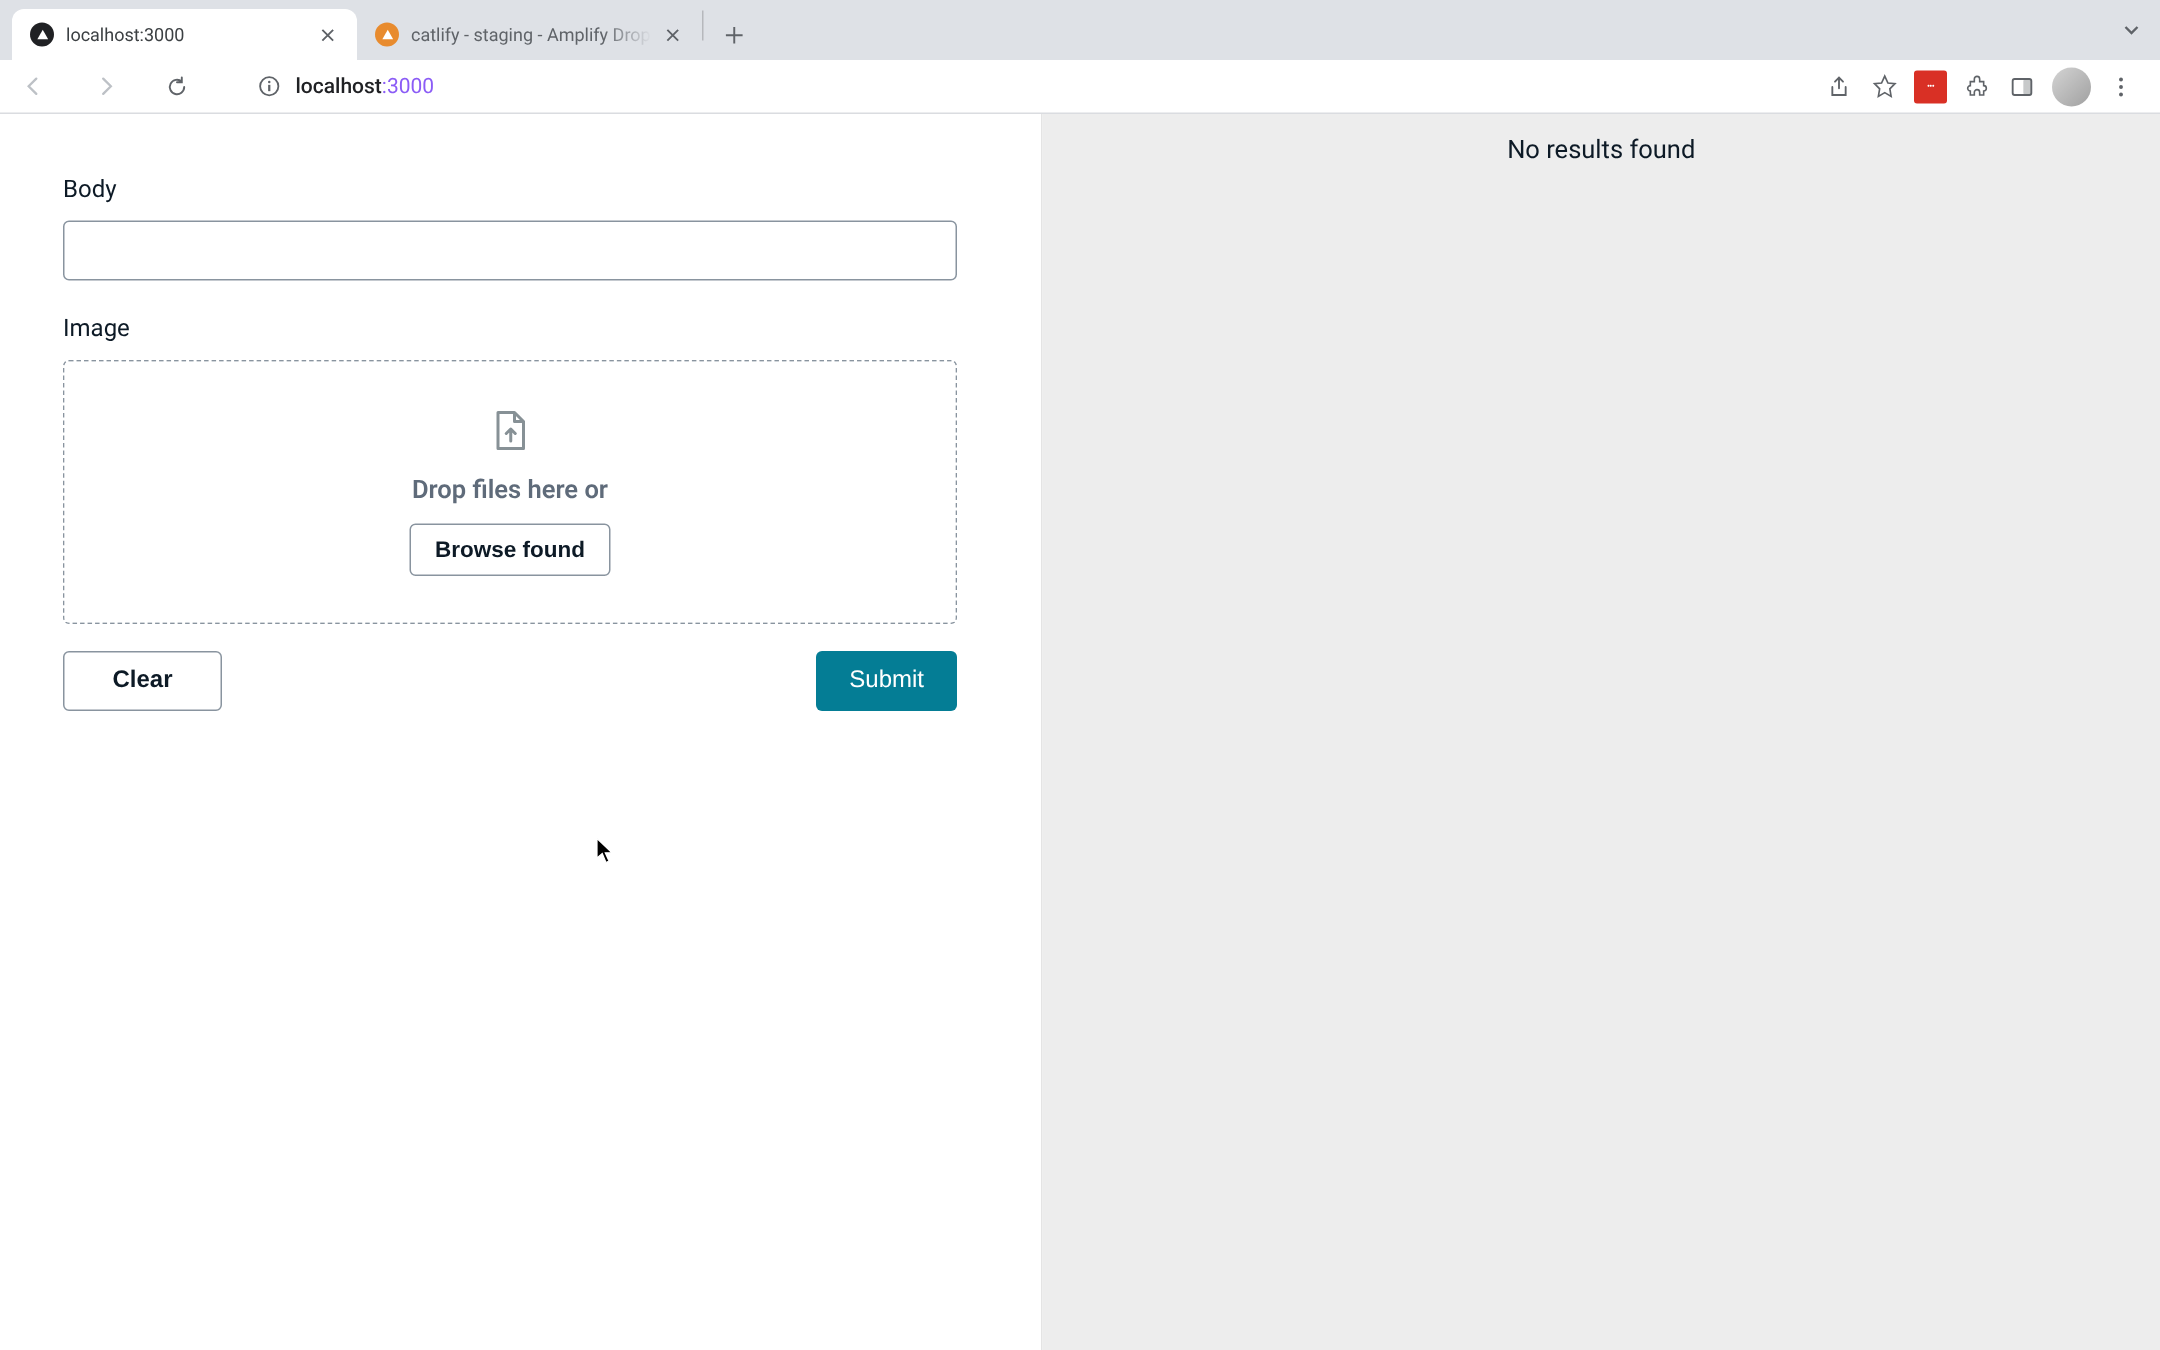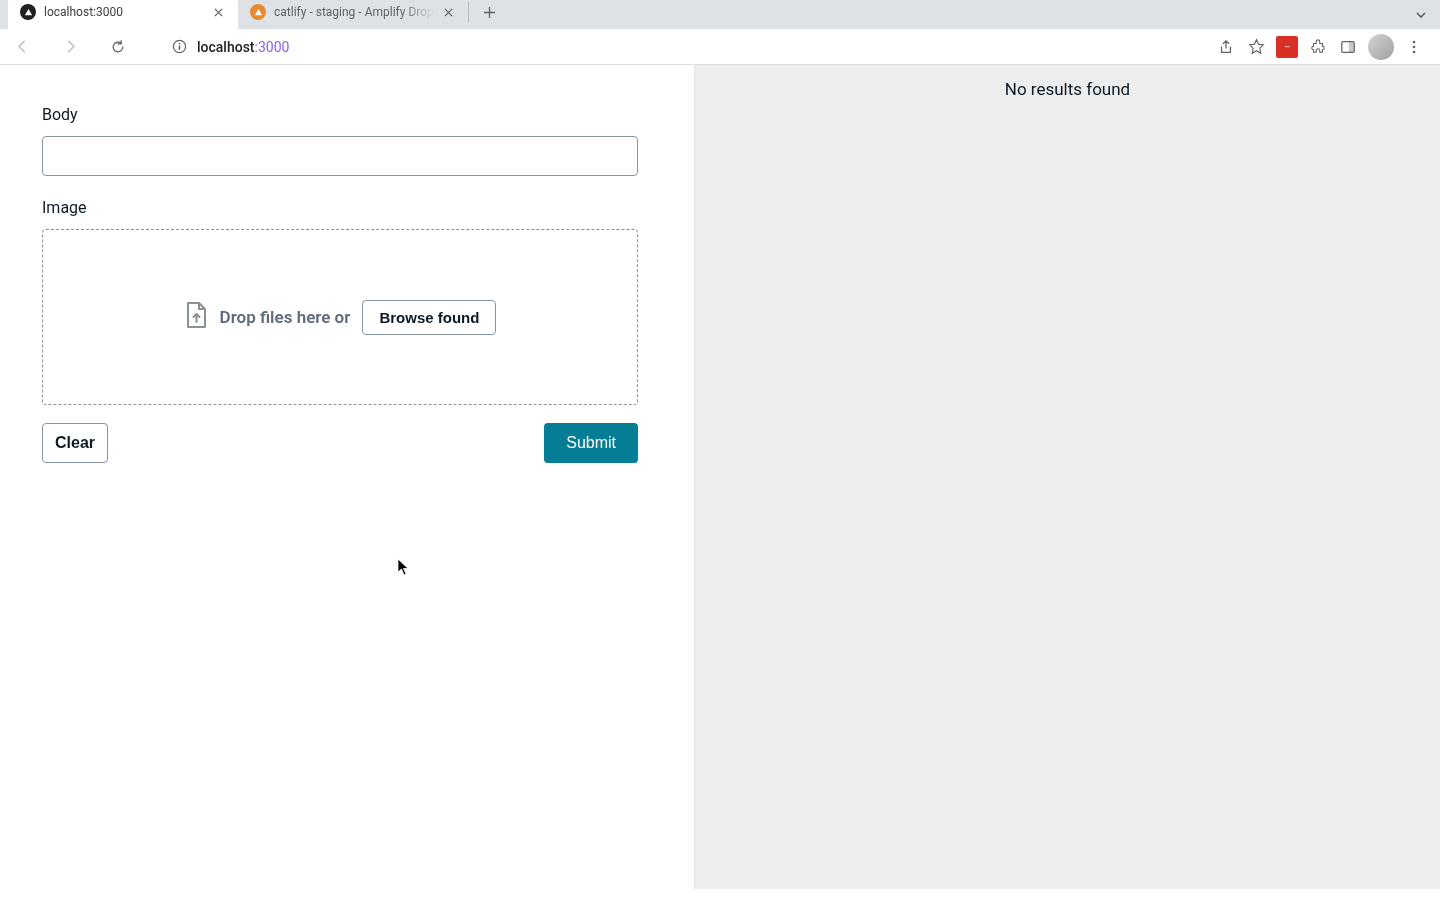--- a/index.html
+++ b/index.html
@@ -12,21 +12,21 @@
       font-family: -apple-system, BlinkMacSystemFont, "Segoe UI", Roboto, Helvetica, Arial, sans-serif;
       width: 1440px;
       height: 900px;
       overflow: hidden;
       background: #fff;
     }
     
     
     .browser-chrome {
       background: #dee1e6;
-      height: 29px;
+      height: 40px;
       display: flex;
       align-items: flex-end;
       padding-left: 8px;
       position: relative;
     }
     
     .tab {
       height: 34px;
       background: #fff;
       border-radius: 8px 8px 0 0;
@@ -254,21 +254,21 @@
       font-size: 15px;
       margin-bottom: 22px;
     }
     
     .dropzone {
       width: 596px;
       height: 176px;
       border: 1.5px dashed #89949f;
       border-radius: 4px;
       display: flex;
-      flex-direction: row;
+      flex-direction: column;
       align-items: center;
       justify-content: center;
       gap: 12px;
       margin-bottom: 18px;
     }
     
     .dropzone-icon {
       color: #879196;
     }
     
@@ -289,21 +289,21 @@
       cursor: pointer;
     }
     
     .form-actions {
       width: 596px;
       display: flex;
       justify-content: space-between;
     }
     
     .clear-btn {
-      padding: 10px 12px;
+      padding: 10px 32px;
       border: 1px solid #89949f;
       border-radius: 4px;
       background: #fff;
       font-size: 16px;
       font-weight: 600;
       color: #0d1a26;
       cursor: pointer;
     }
     
     .submit-btn {

